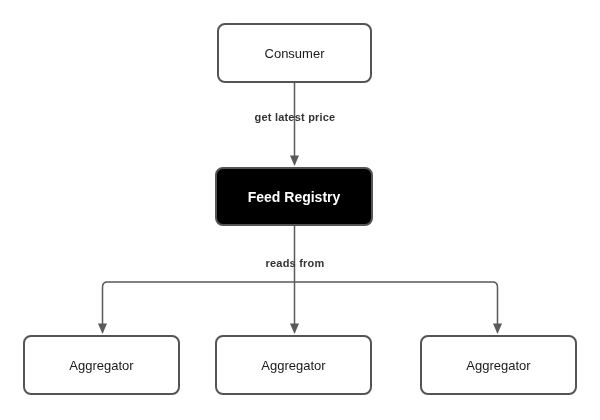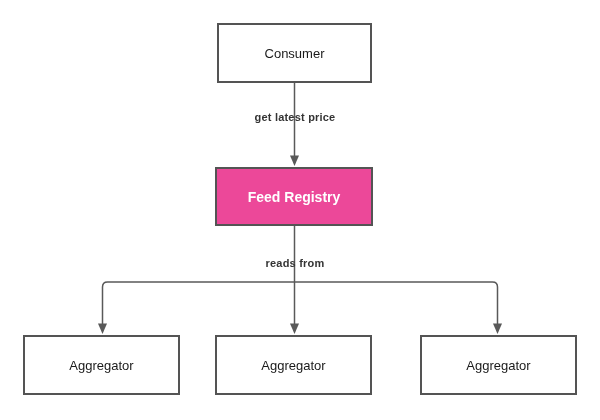--- a/index.html
+++ b/index.html
@@ -20,21 +20,21 @@
   }
   .edge-path {
     fill: none;
     stroke: #595959;
     stroke-width: 1.5;
   }
   .node {
     position: absolute;
     box-sizing: border-box;
     border: 2px solid #545454;
-    border-radius: 0;
+    border-radius: 8px;
     background: #ffffff;
     color: #1a1a1a;
     font-size: 13px;
     display: flex;
     align-items: center;
     justify-content: center;
     text-align: center;
     white-space: nowrap;
   }
   .node-consumer { left: 217px; top: 23px; width: 155px; height: 60px; }
@@ -77,21 +77,21 @@
     <polygon points="98,323.5 107,323.5 102.5,334" fill="#595959" style="fill: rgb(89, 89, 89);"></polygon>
 
     <path class="edge-path" d="M 294.5 282 L 492.5 282 Q 497.5 282 497.5 287 L 497.5 324" style="stroke: rgb(89, 89, 89);"></path>
     <polygon points="493,323.5 502,323.5 497.5,334" fill="#595959" style="fill: rgb(89, 89, 89);"></polygon>
   </svg>
 
   <div class="node node-consumer" style="border-color: rgb(84, 84, 84);">
     <span>Consumer</span>
   </div>
 
-  <div class="node node-feed-registry" style="background-color: #ec4899;">
+  <div class="node node-feed-registry" style="background-color: #000000;">
     <span>Feed Registry</span>
   </div>
 
   <div class="node node-aggregator-left" style="border-color: rgb(84, 84, 84);">
     <span>Aggregator</span>
   </div>
 
   <div class="node node-aggregator-middle" style="border-color: rgb(84, 84, 84);">
     <span>Aggregator</span>
   </div>

